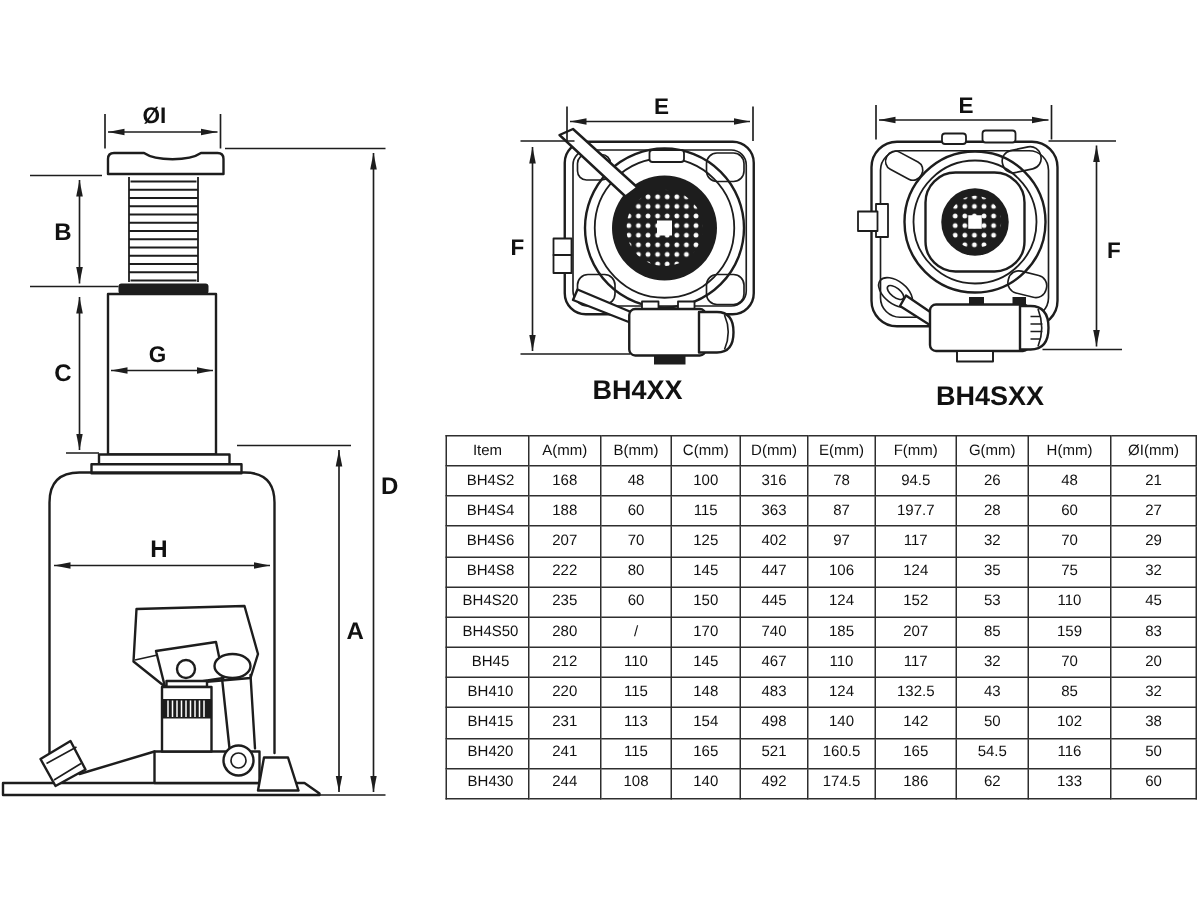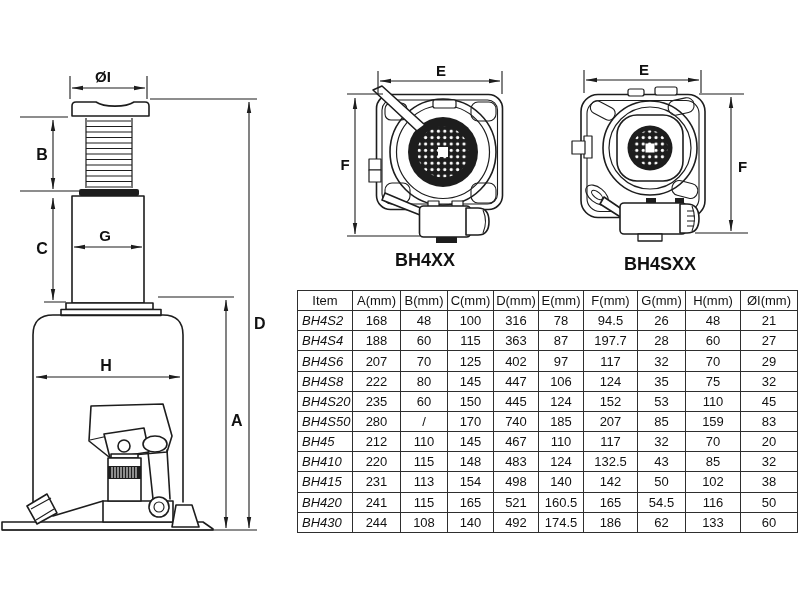--- a/index.html
+++ b/index.html
@@ -2,24 +2,24 @@
 <html><head>
 <meta charset="utf-8">
 <style>
   html,body{margin:0;padding:0;}
   body{width:800px;height:600px;background:#fff;position:relative;overflow:hidden;
        font-family:"Liberation Sans",sans-serif;}
   #stage{position:absolute;inset:0;}
   #drawing{position:absolute;left:0;top:0;}
   #tablewrap{position:absolute;left:297px;top:290px;}
   table{border-collapse:collapse;table-layout:fixed;width:500px;height:243px;
-        font-size:13px;color:#111;}
+        font-size:10px;color:#111;}
   th,td{border:1px solid #2e2e2e;text-align:center;padding:0;font-weight:400;
         white-space:nowrap;overflow:hidden;line-height:1;}
-  td.item{text-align:left;padding-left:4px;font-style:italic;}
+  td.item{text-align:center;padding-left:4px;}
   
   .ol{fill:#fff;stroke:#1d1d1d;stroke-width:1.6;stroke-linejoin:round;}
   .ln{fill:none;stroke:#1d1d1d;stroke-width:1.6;stroke-linejoin:round;stroke-linecap:round;}
   .tn{fill:none;stroke:#1d1d1d;stroke-width:1.1;stroke-linejoin:round;}
   .dk{fill:#1d1d1d;stroke:none;}
   .dim{fill:none;stroke:#1d1d1d;stroke-width:1.1;marker-start:url(#arr);marker-end:url(#arr);}
   .ext{fill:none;stroke:#1d1d1d;stroke-width:1.1;}
   .lbl{font-family:"Liberation Sans",sans-serif;font-weight:bold;font-size:16px;fill:#111;}
   .lbl2{font-family:"Liberation Sans",sans-serif;font-weight:bold;font-size:15px;fill:#111;}
   .name{font-family:"Liberation Sans",sans-serif;font-weight:bold;font-size:18px;fill:#111;}

